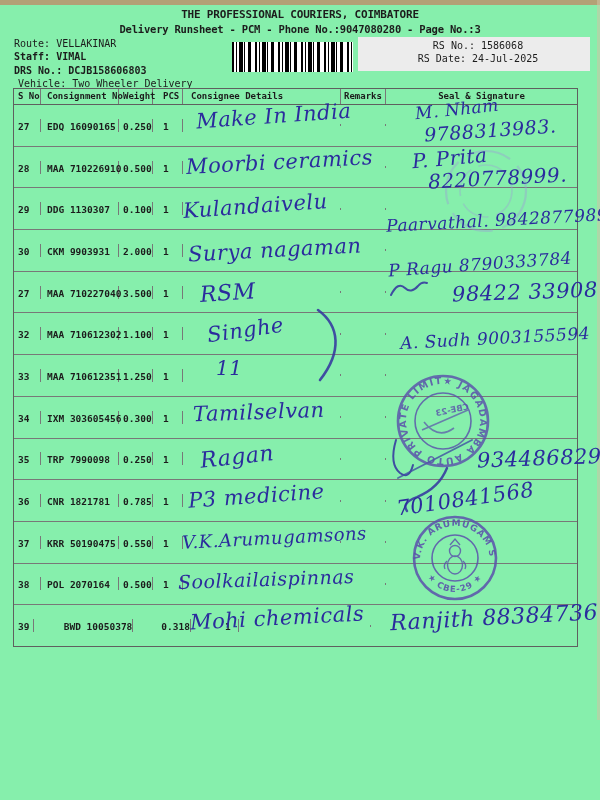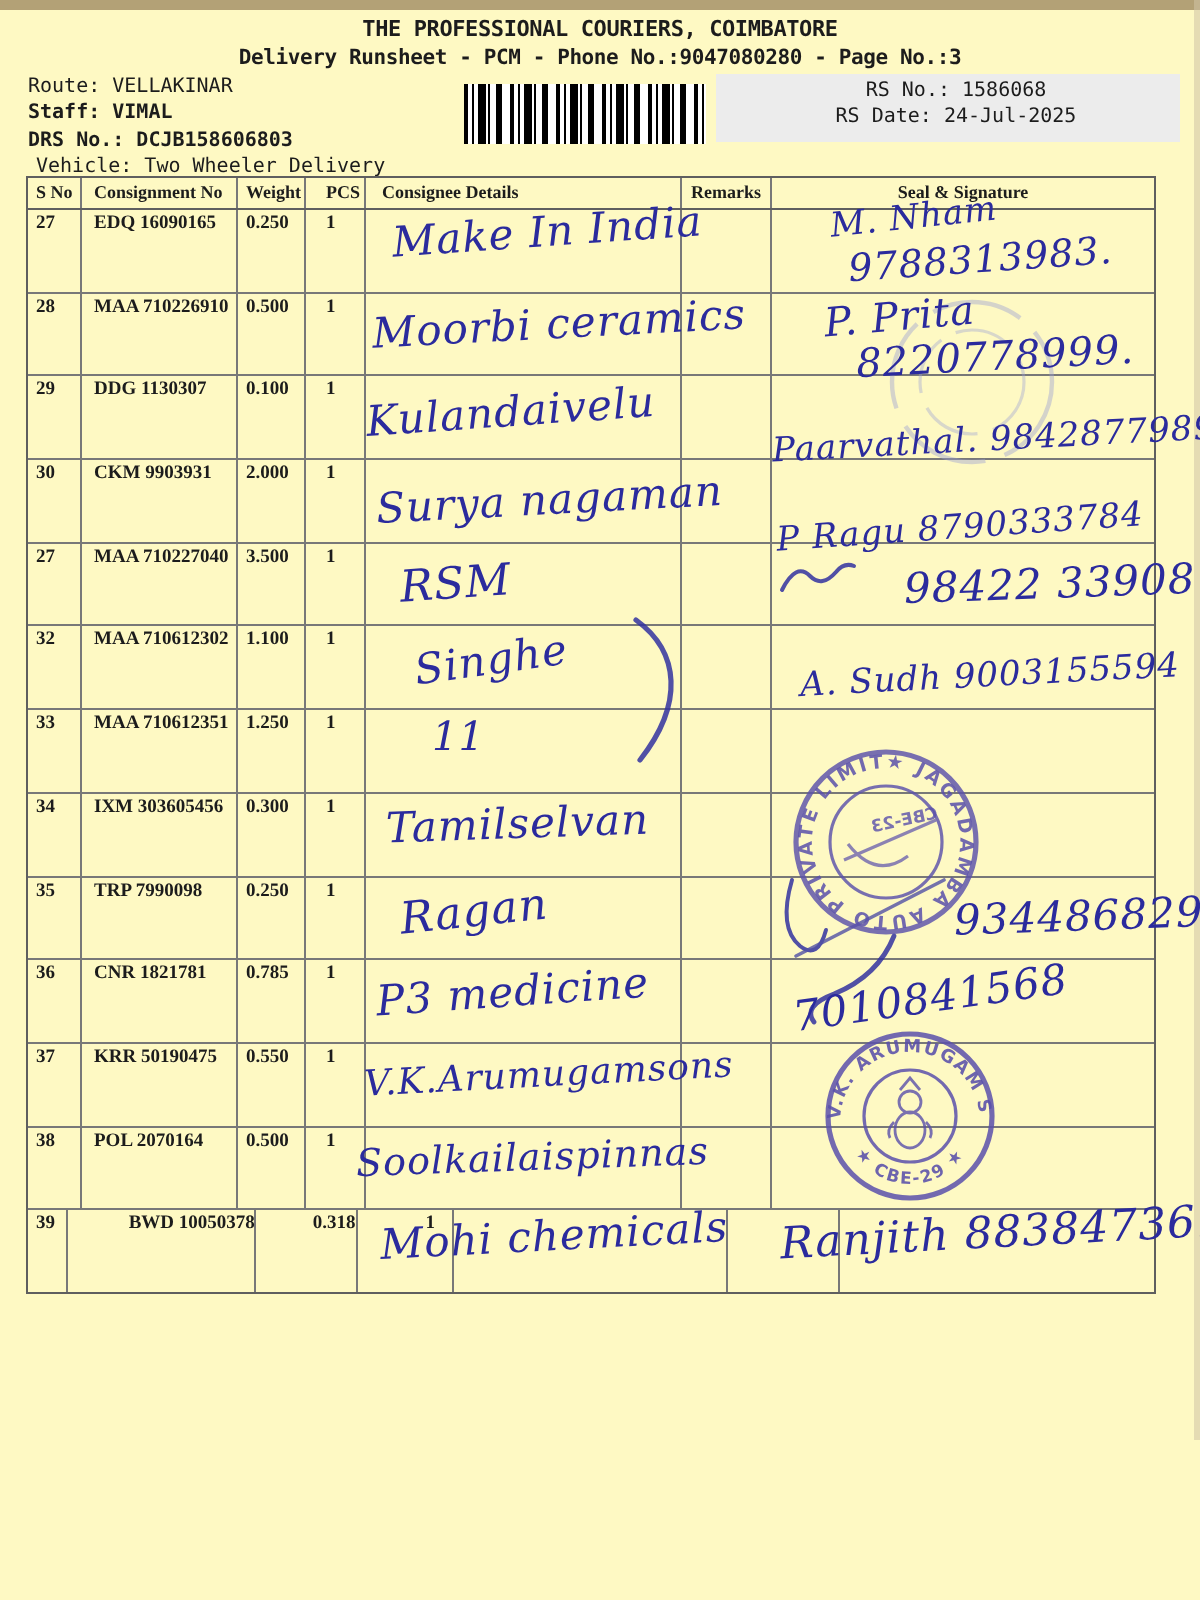--- a/index.html
+++ b/index.html
@@ -1,34 +1,34 @@
 <!DOCTYPE html>
 <html><head>
 <meta charset="utf-8">
 <style>
   html,body{margin:0;padding:0;}
   body{width:600px;height:800px;overflow:hidden;background:#ffffff;}
-  .page{position:relative;width:600px;height:800px;background:#fef9c3;
+  .page{position:relative;width:600px;height:800px;background:#86efac;
         font-family:"DejaVu Sans Mono","Liberation Mono",monospace;color:#1c1c1c;}
   .top-strip{position:absolute;left:0;top:0;width:600px;height:5px;background:#b3a176;}
   .right-strip{position:absolute;right:0;top:0;width:3px;height:720px;background:#cfc5a5;opacity:.55;}
   .title{position:absolute;left:0;top:8px;width:600px;text-align:center;
          font-size:11px;font-weight:bold;letter-spacing:-0.2px;}
   .subtitle{position:absolute;left:0;top:23px;width:600px;text-align:center;
          font-size:10.5px;font-weight:bold;letter-spacing:-0.2px;}
   .meta{position:absolute;font-size:10px;white-space:nowrap;}
   .bold{font-weight:bold;}
   .barcode{position:absolute;left:232px;top:42px;width:121px;height:30px;
     background:repeating-linear-gradient(90deg,#000 0 2px,#fff 2px 4px,#000 4px 5px,#fff 5px 7px,
       #000 7px 11px,#fff 11px 12px,#000 12px 13px,#fff 13px 16px,#000 16px 19px,#fff 19px 23px);}
   .rs-box{position:absolute;left:358px;top:37px;width:232px;height:34px;background:#ececec;
           font-size:10px;line-height:13px;padding:2px 0 0 8px;box-sizing:border-box;white-space:nowrap;text-align:center;}
   
-  .tbl{position:absolute;left:13px;top:88px;width:565px;border:1px solid #5f5f5f;box-sizing:border-box;background:transparent;font-family:Liberation Serif, serif;}
-  .row{display:flex;height:40.7px;border-bottom:1px solid #787878;}
+  .tbl{position:absolute;left:13px;top:88px;width:565px;border:1px solid #5f5f5f;box-sizing:border-box;background:transparent;}
+  .row{display:flex;height:40.7px;border-bottom:1px solid #787878;align-items:center;}
   .row:last-child{border-bottom:none;gap:24px;}
   .hrow{display:flex;height:15px;border-bottom:1px solid #5f5f5f;font-weight:bold;}
   .cell{box-sizing:border-box;border-right:1px solid #787878;font-size:9.5px;font-weight:bold;
         padding:2px 0 0 4px;white-space:nowrap;overflow:visible;}
   .cell:last-child{border-right:none;}
   .c0{width:27px;} .c1{width:78px;padding-left:6px;} .c2{width:34px;} .c3{width:30px;padding-left:10px;}
   .c4{width:158px;padding-left:8px;} .c5{width:45px;text-align:center;padding-left:0;}
   .c6{width:191px;text-align:center;padding-left:0;}
   .hrow .cell{font-size:9px;padding-top:2px;}
   

